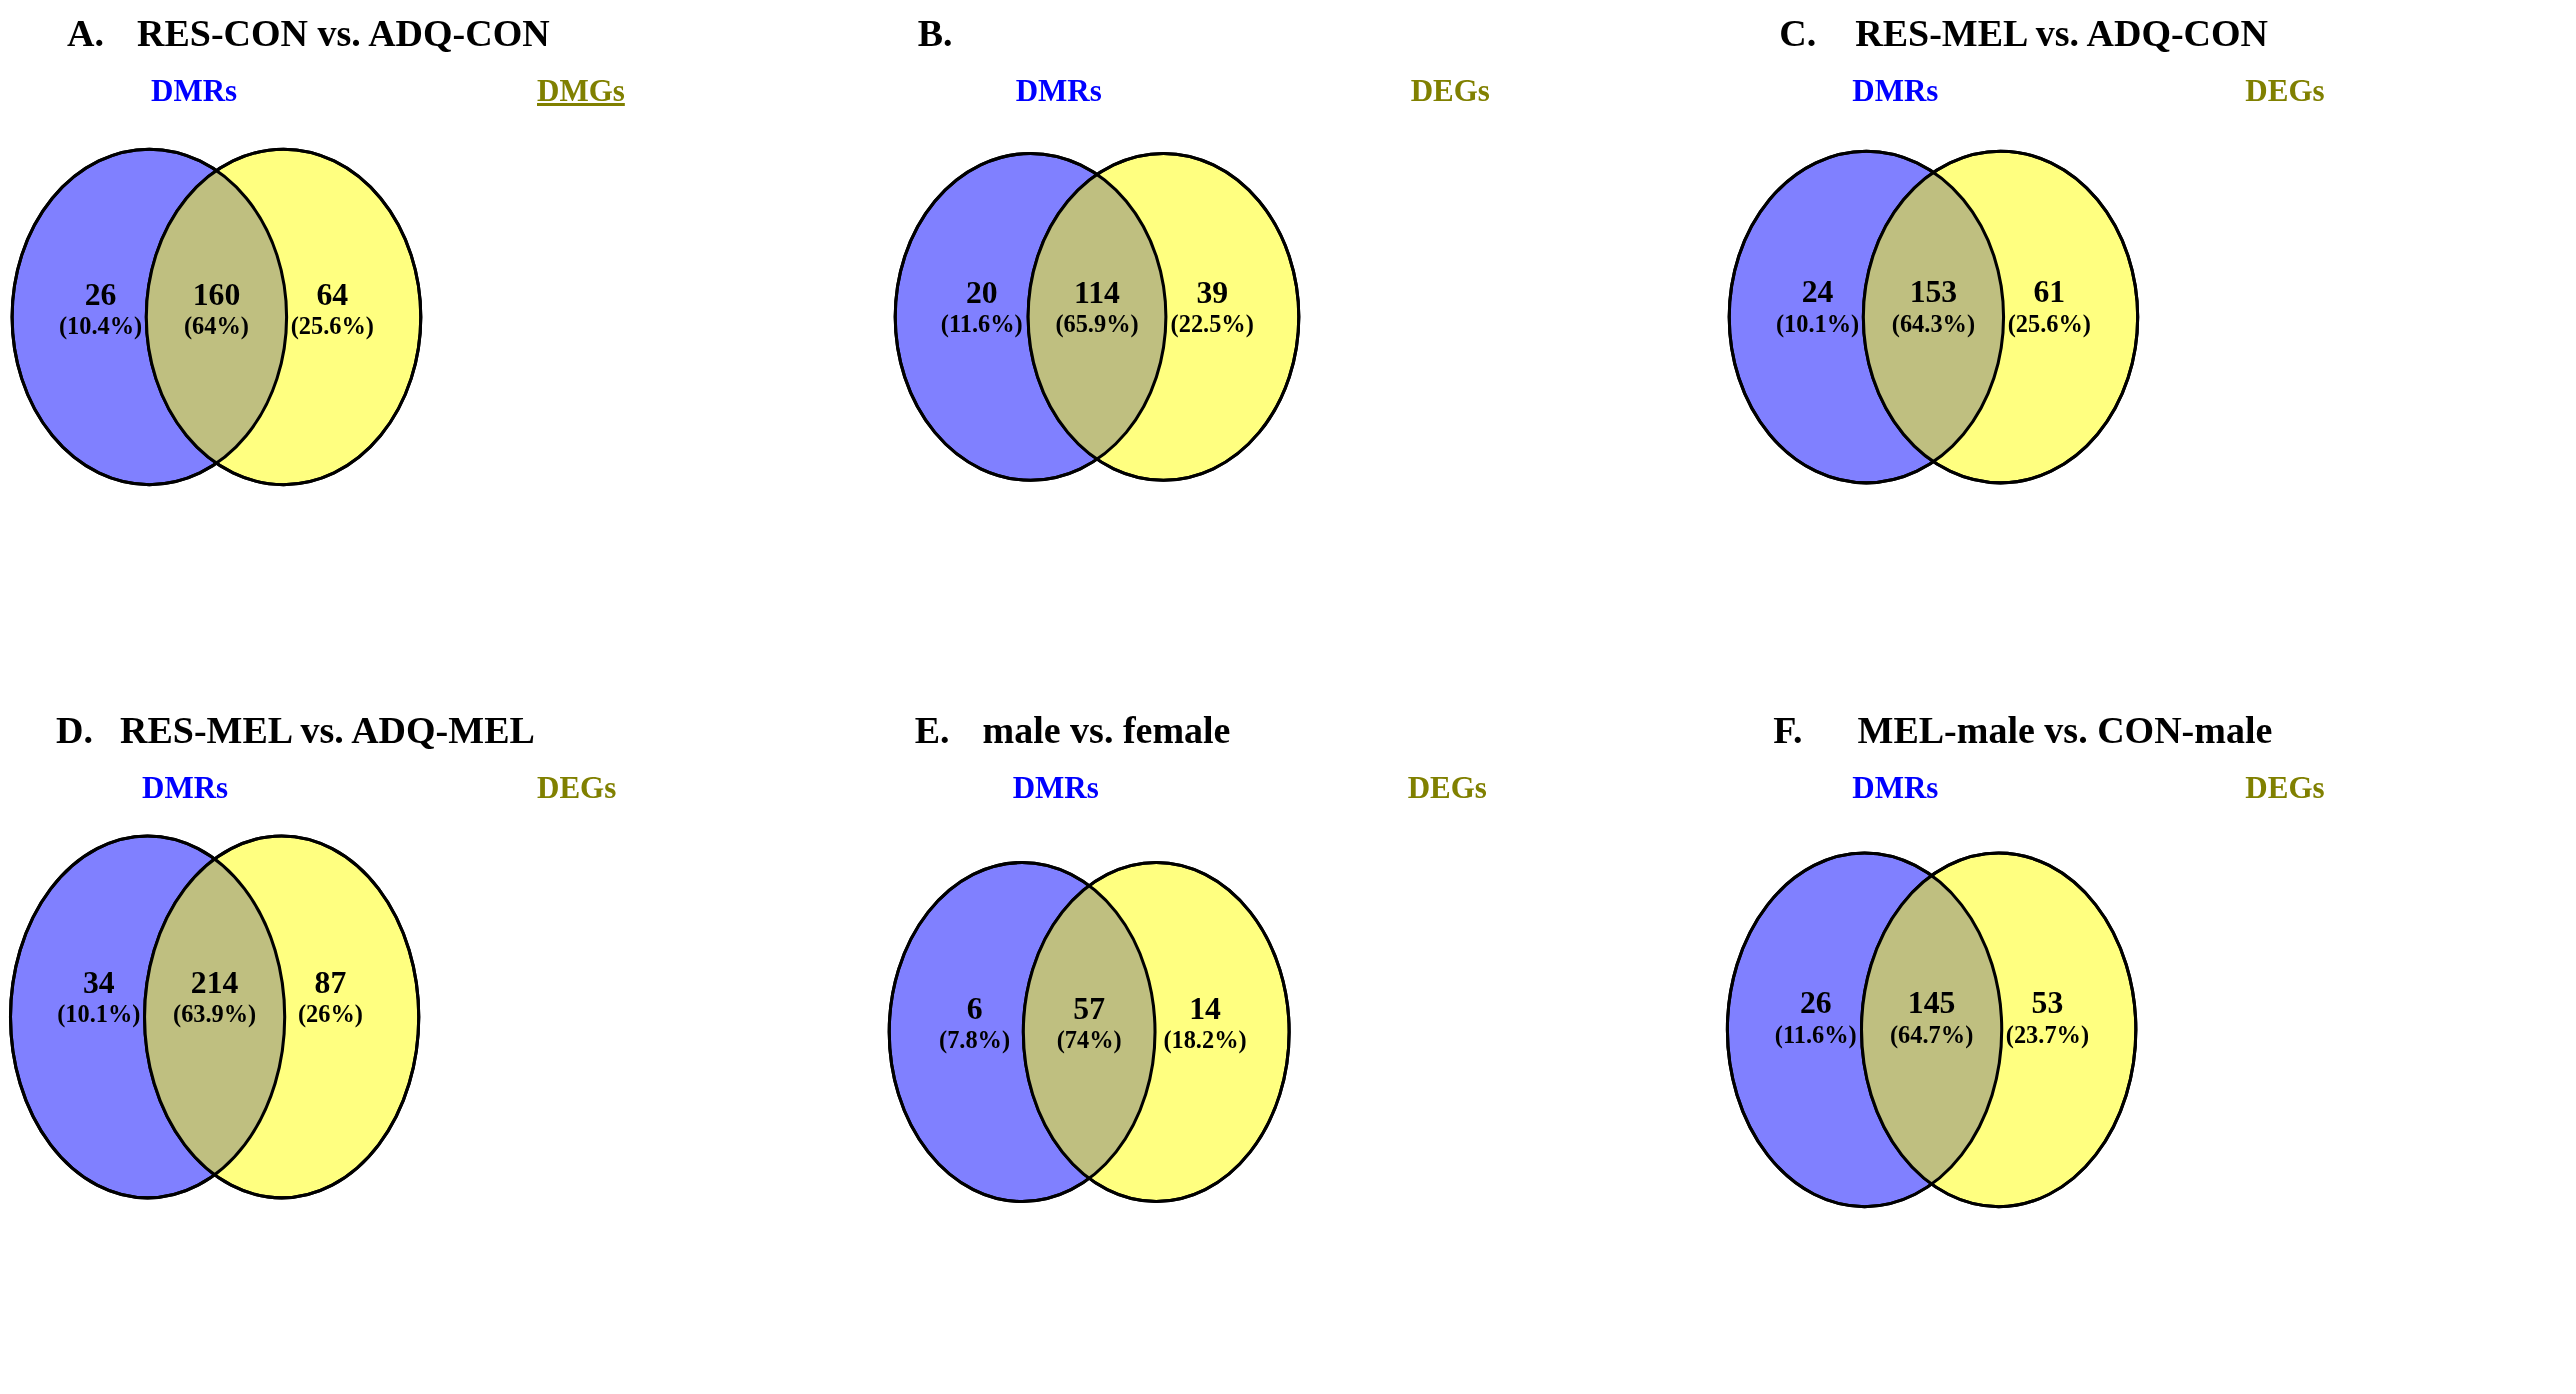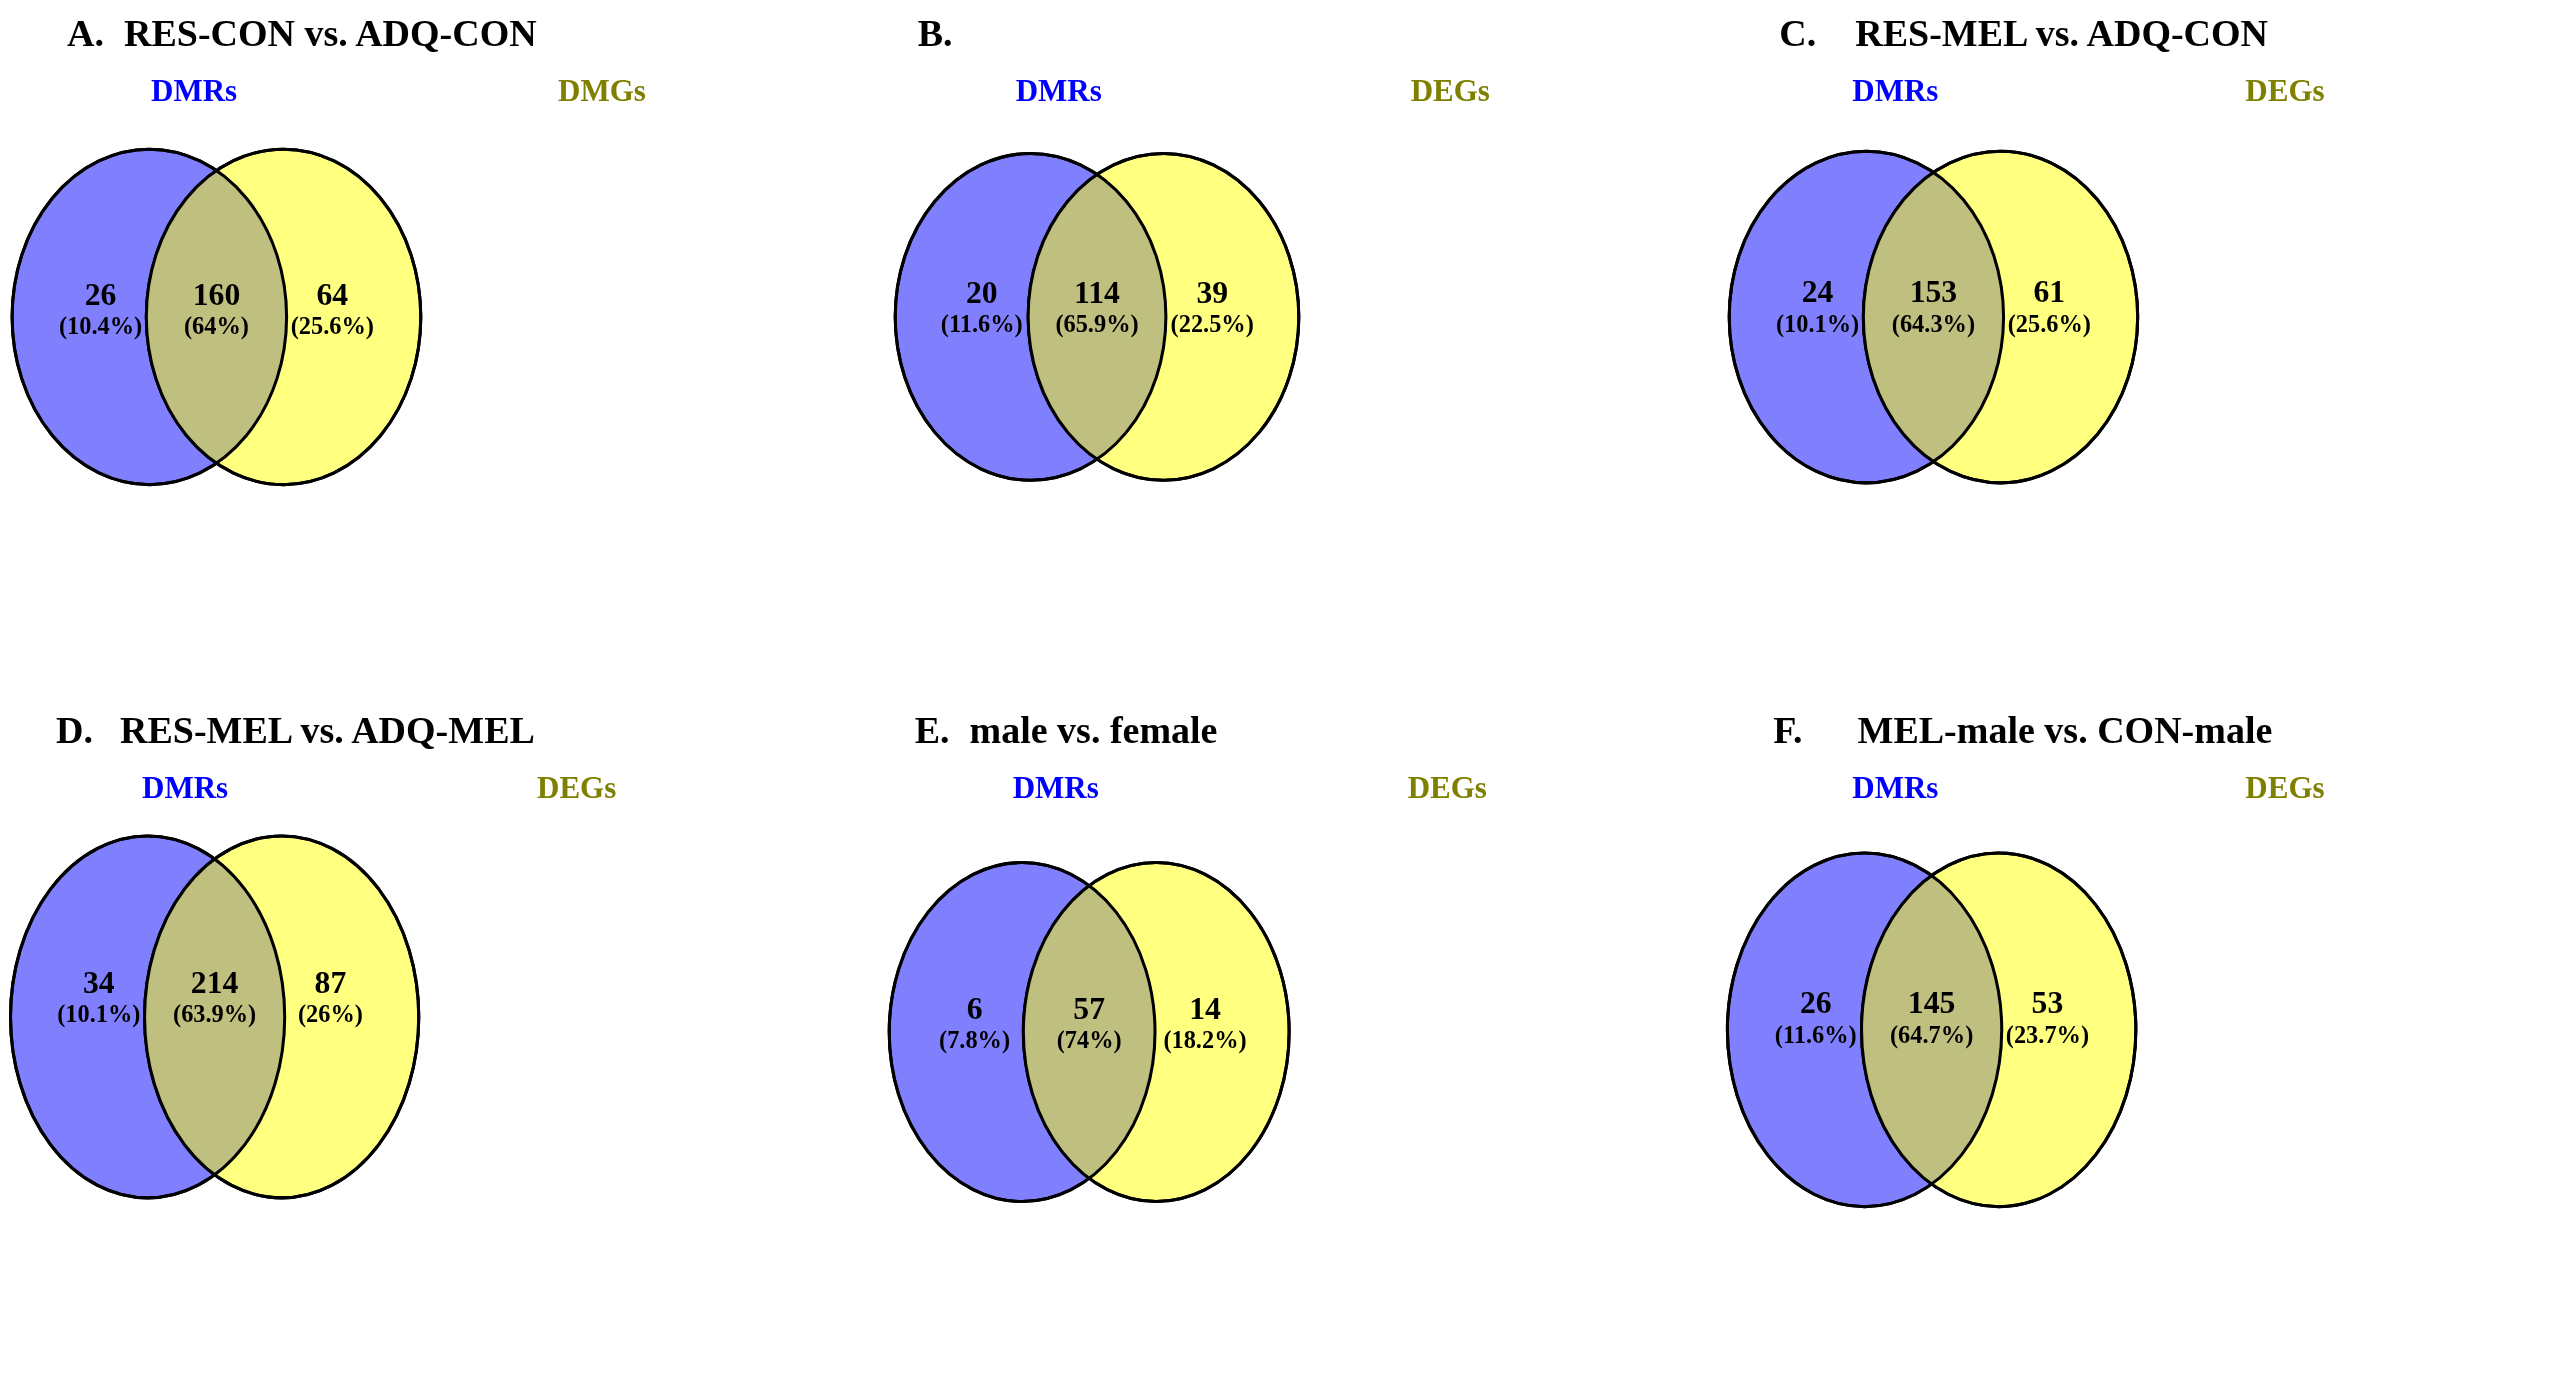--- a/index.html
+++ b/index.html
@@ -46,21 +46,21 @@
     color: #000000;
     letter-spacing: 0px;
     margin-left: 67px;
   }
 
   .panel-title {
     font-family: "Liberation Serif", serif;
     font-weight: bold;
     font-size: 38px;
     color: #000000;
-    margin-left: 20px;
+    margin-left: 33px;
     letter-spacing: 0px;
   }
 
   .panel-e .panel-letter { margin-left: 56px; }
   .panel-e .panel-title  { }
   .panel-f .panel-letter { margin-left: 56px; }
   .panel-f .panel-title  { margin-left: 55px; }
   .panel-c .panel-letter { margin-left: 62px; }
   .panel-c .panel-title  { margin-left: 39px; }
   .panel-b .panel-letter { margin-left: 59px; }
@@ -116,21 +116,21 @@
 
 <div class="figure-grid">
 
   <div class="panel panel-a">
     <div class="panel-header">
       <span class="panel-letter">A.</span>
       <span class="panel-title">RES-CON vs. ADQ-CON</span>
     </div>
     <div class="set-labels">
       <span class="set-label left" style="left:151px;">DMRs</span>
-      <span class="set-label right" style="left:558px;">DMGs</span>
+      <span class="set-label right" style="left:537px;text-decoration:underline;">DMGs</span>
     </div>
     <div class="venn-wrap">
       <svg class="venn-svg" style="left:6.1px; top:140px;" width="427" height="366" viewBox="0 0 700 600">
         <defs>
           <clipPath id="clipA-left">
               <ellipse cx="235" cy="290" rx="225" ry="275"></ellipse>
             </clipPath>
         </defs>
         <ellipse cx="235" cy="290" rx="225" ry="275" fill="#8080ff" stroke="#000000" stroke-width="5"></ellipse>
         <ellipse cx="455" cy="290" rx="225" ry="275" fill="#ffff80" stroke="#000000" stroke-width="5"></ellipse>

